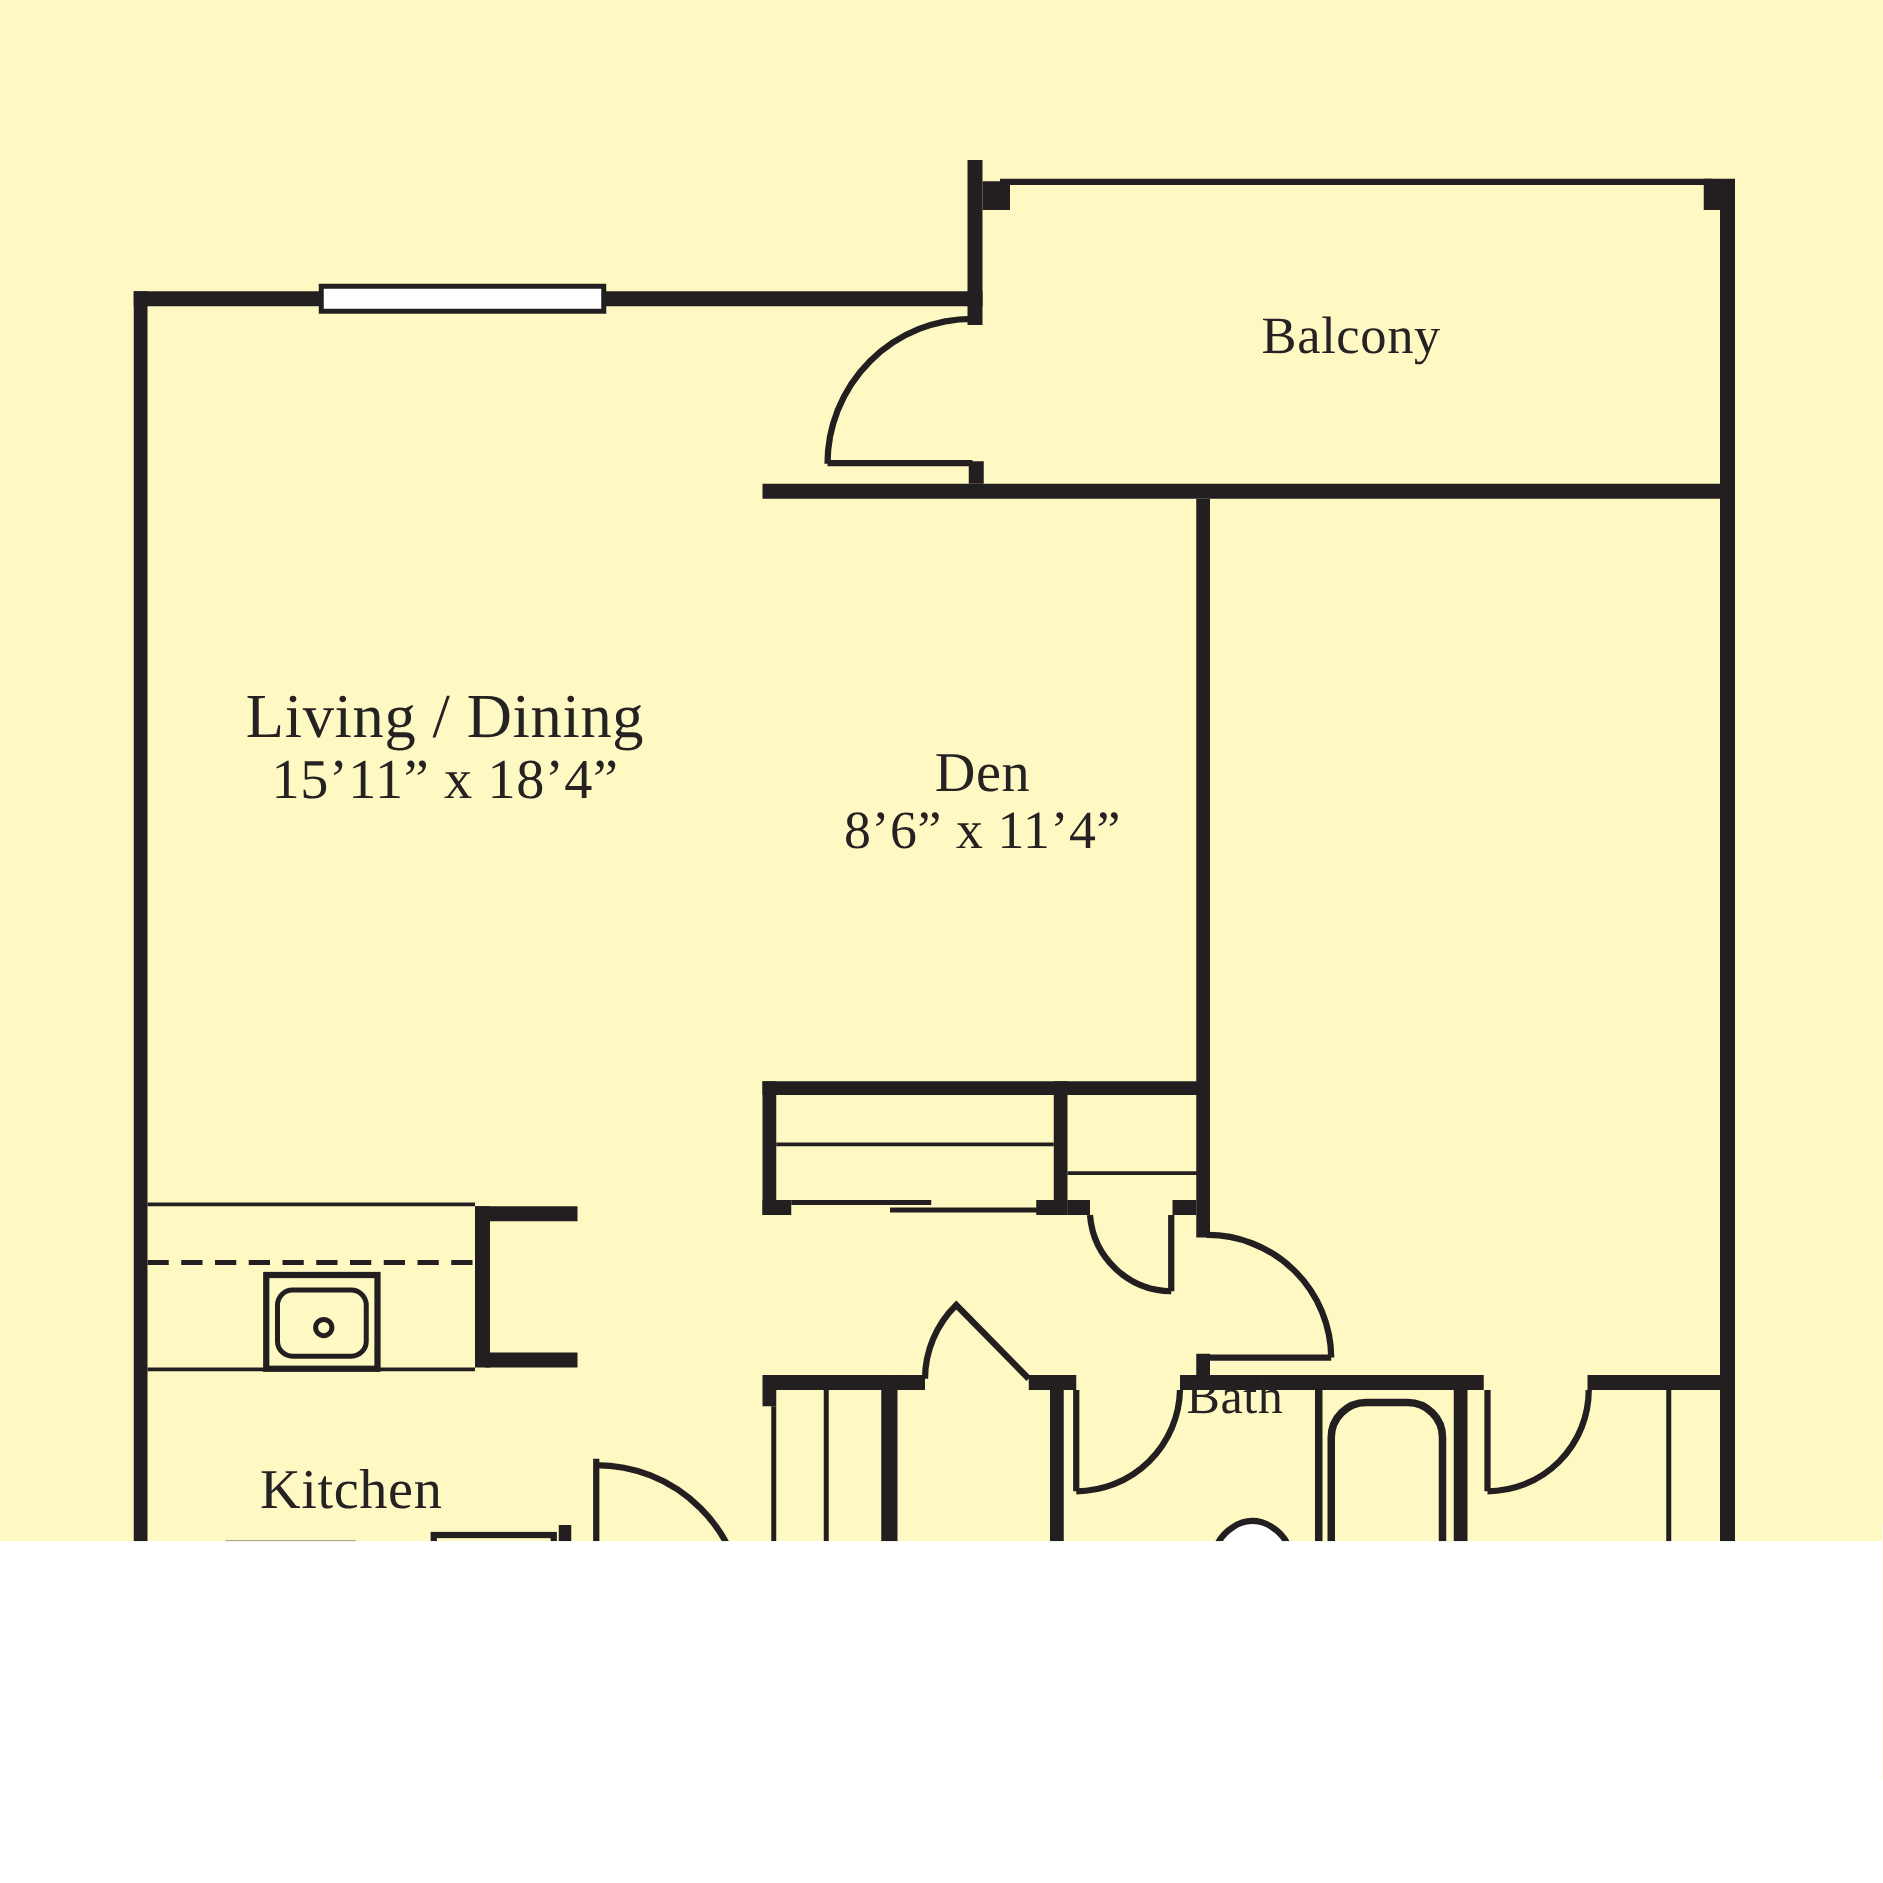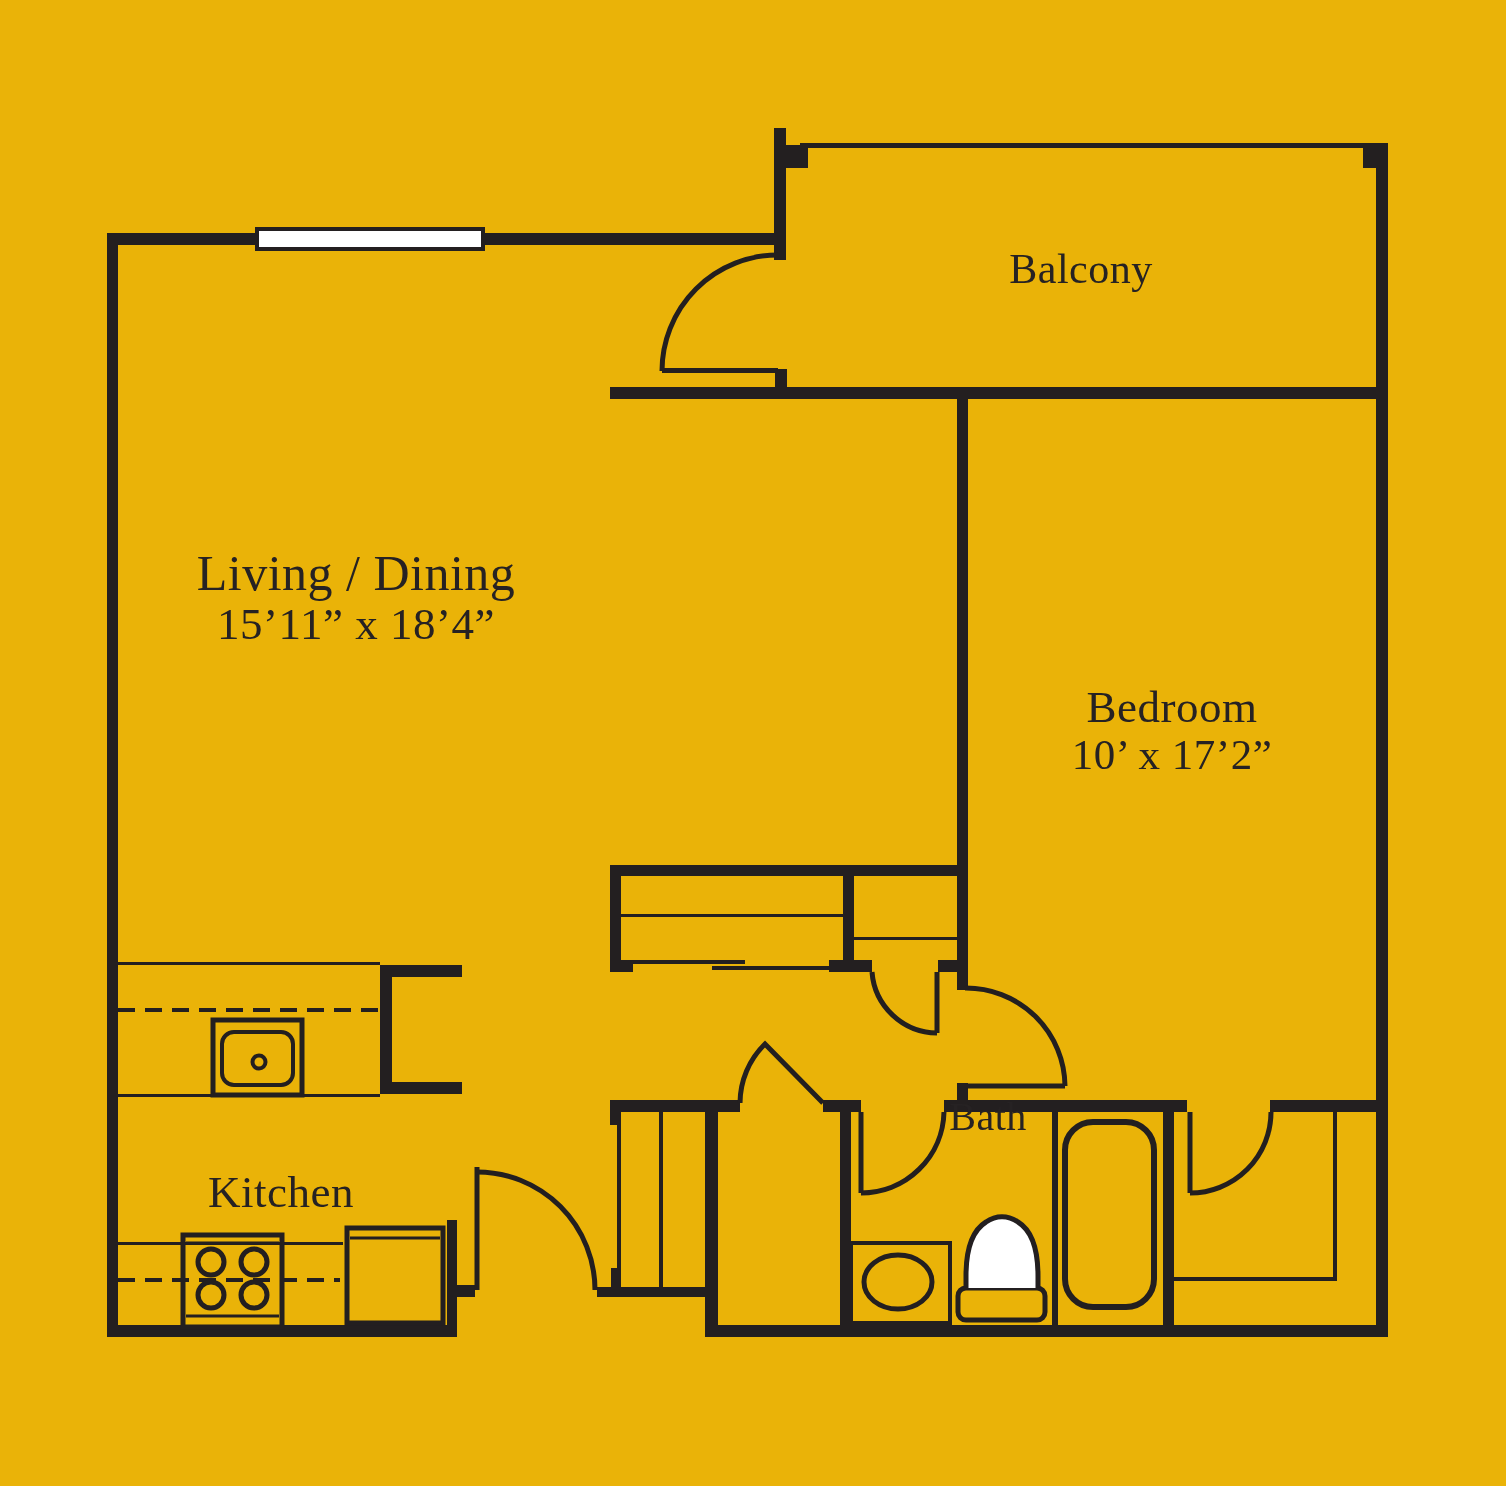--- a/index.html
+++ b/index.html
@@ -1,20 +1,20 @@
 <!DOCTYPE html>
 <html><head>
 <meta charset="utf-8">
 <style>
   html, body { margin: 0; padding: 0; background: #ffffff; }
   #canvas {
     position: relative;
     width: 1506px;
-    height: 1486px;
-    background: #eab308;
+    height: 1233px;
+    background: #fef9c3;
     font-family: "Liberation Serif", "DejaVu Serif", serif;
     overflow: hidden;
   }
   #plan-svg { position: absolute; left: 0; top: 0; }
   .room-label {
     position: absolute;
     transform: translate(-50%, -50%);
     text-align: center;
     color: #262223;
     white-space: nowrap;
@@ -177,25 +177,25 @@
 
   <div class="room-label lbl-balcony" style="left:1081px; top:270px;">
     <span class="room-name">Balcony</span>
   </div>
 
   <div class="room-label lbl-living" style="left:356px; top:597px;">
     <span class="room-name">Living / Dining</span>
     <span class="room-dims">15’11” x 18’4”</span>
   </div>
 
-
-  <div class="room-label lbl-bedroom" style="left:1172px; top:731px;">
-    <span class="room-name">Bedroom</span>
-    <span class="room-dims">10’ x 17’2”</span>
-  </div>
+  <div class="room-label lbl-den" style="left:786px; top:641px;">
+    <span class="room-name">Den</span>
+    <span class="room-dims">8’6” x 11’4”</span>
+  </div>
+
 
   <div class="room-label lbl-kitchen" style="left:281px; top:1164px;margin-top:28px;">
     <span class="room-name">Kitchen</span>
   </div>
 
   <div class="room-label lbl-bath" style="left:988px; top:1117px;">
     <span class="room-name">Bath</span>
   </div>
 
 </div>

